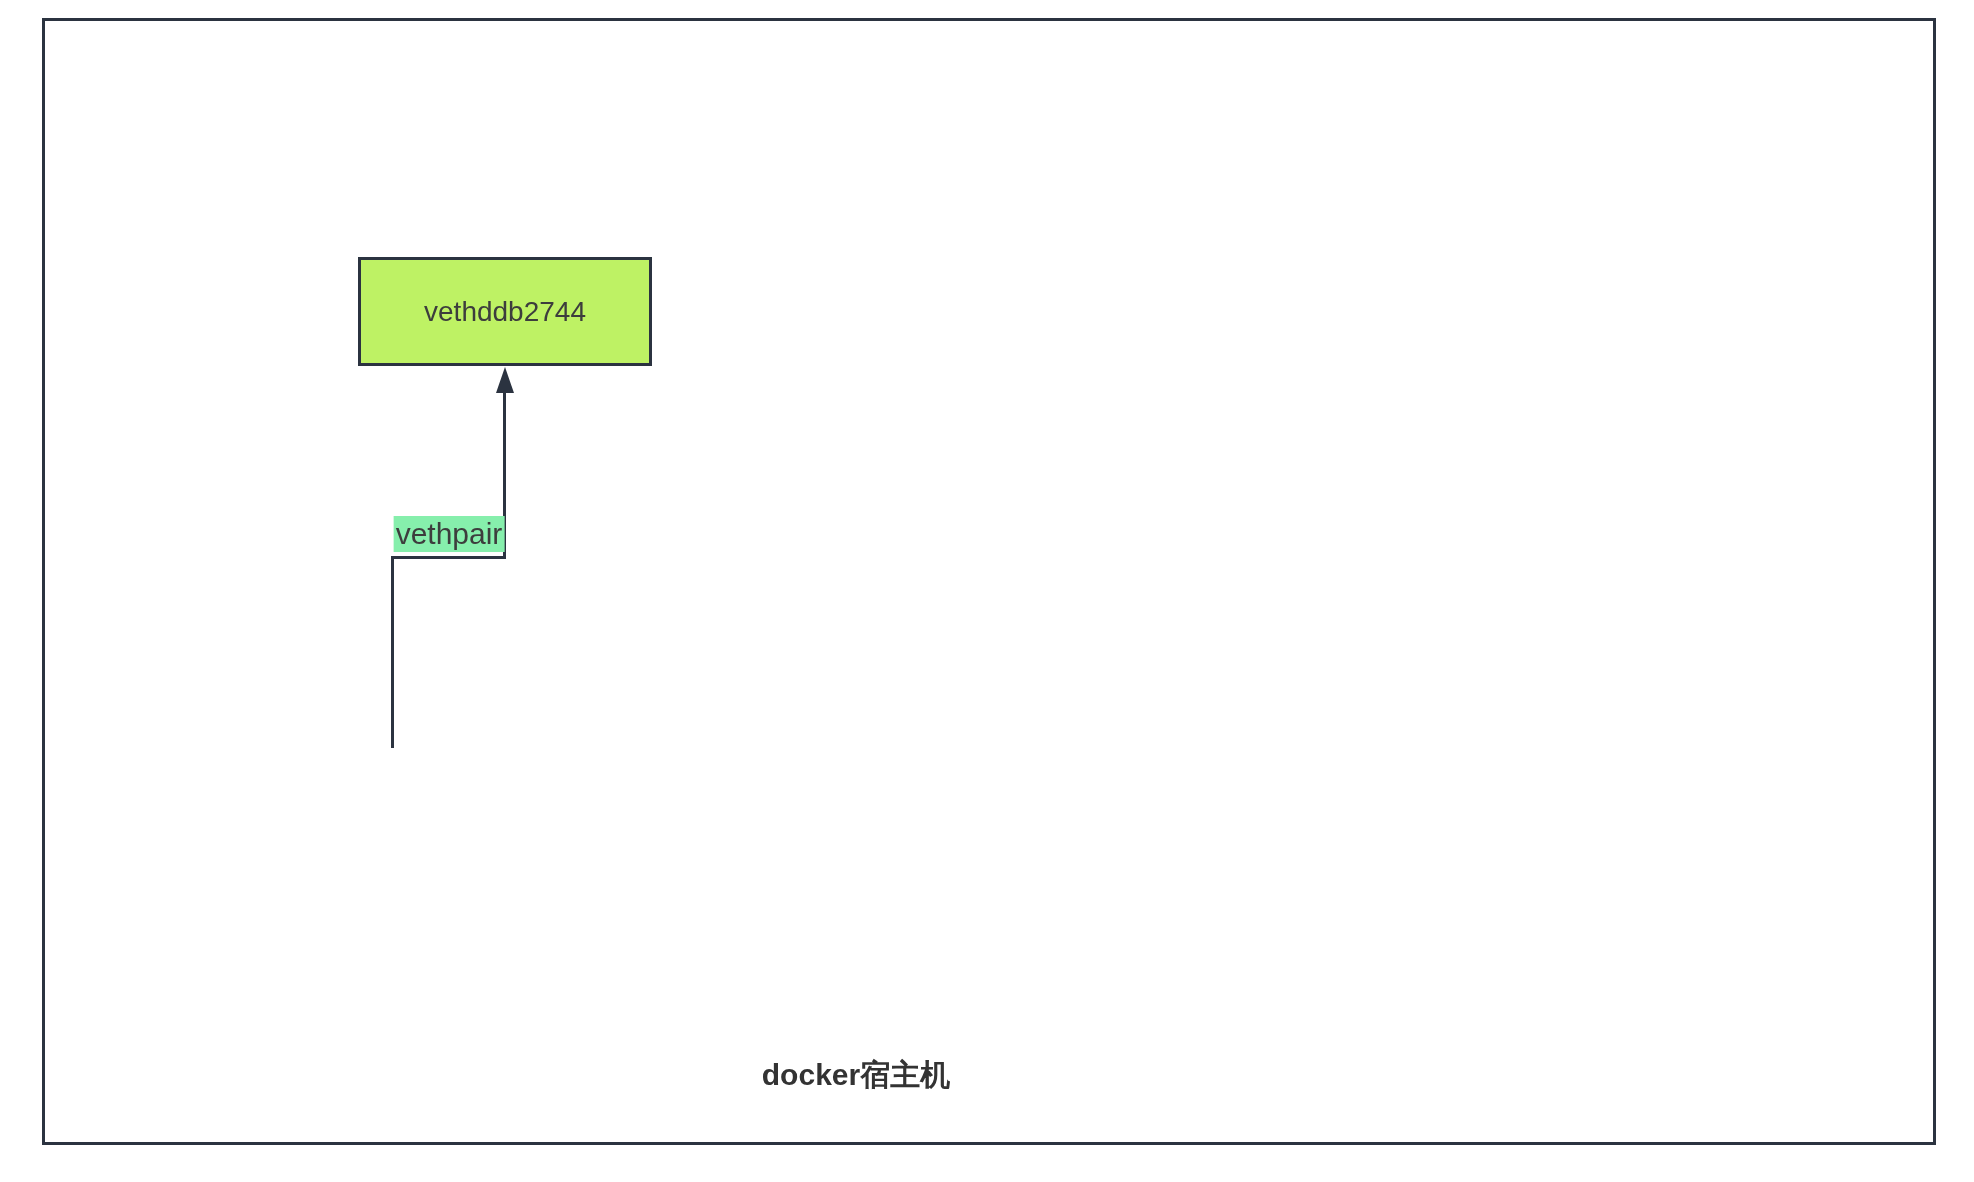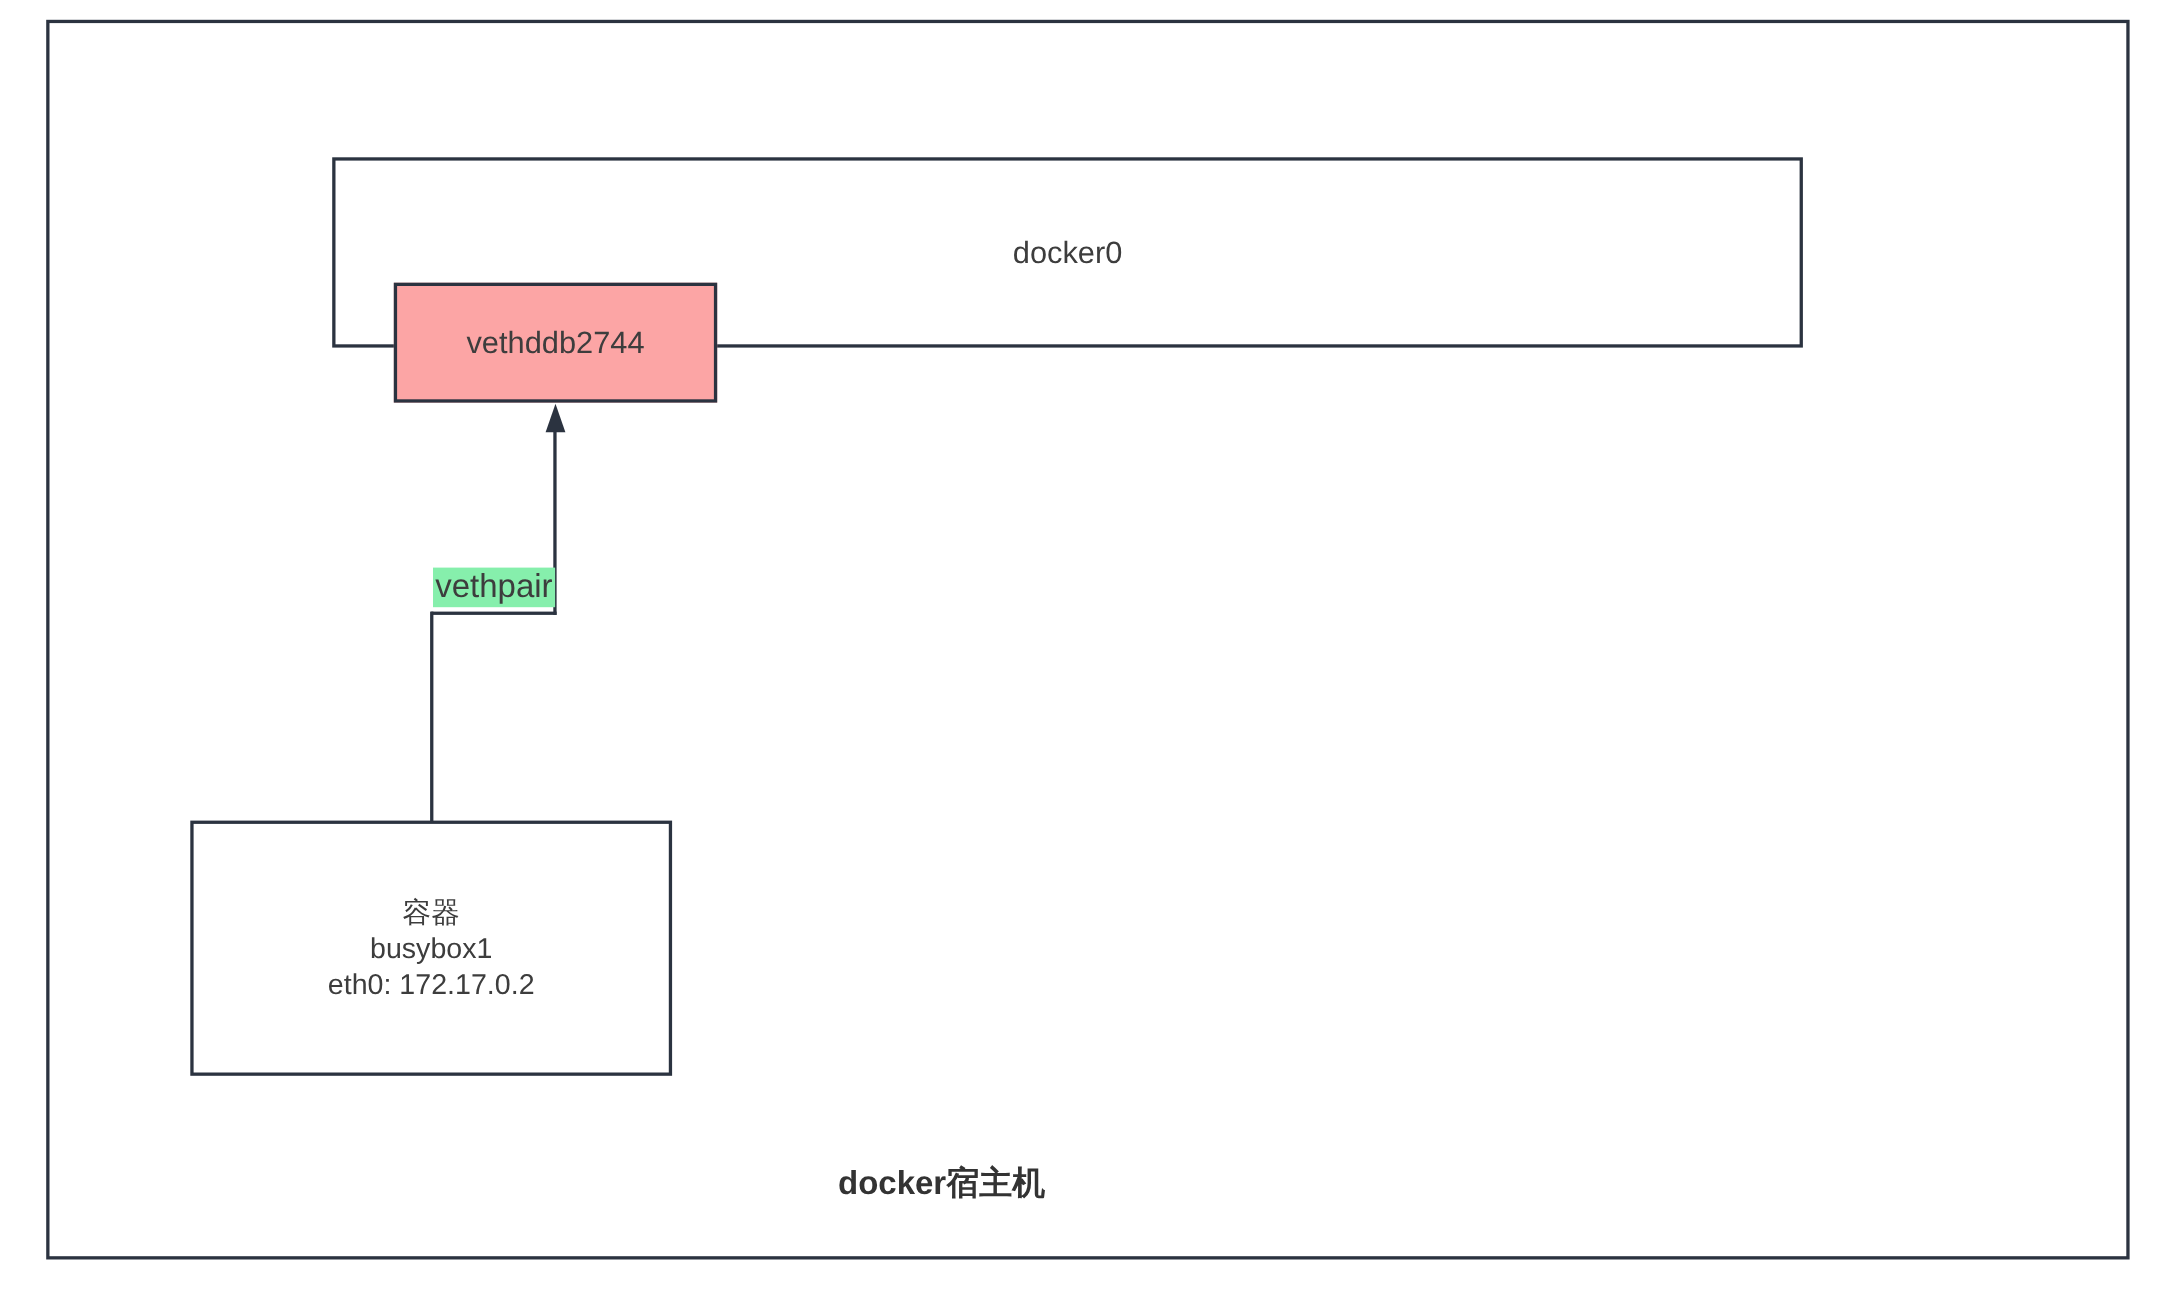--- a/index.html
+++ b/index.html
@@ -37,21 +37,21 @@
   }
   .docker0-box {
     left: 302px; top: 143px;
     width: 1337px; height: 173px;
     z-index: 1;
     font-size: 28px;
   }
   .veth-box {
     left: 358px; top: 257px;
     width: 294px; height: 109px;
-    background: #fca5a5;
+    background: #bef264;
     z-index: 3;
     font-size: 28px;
   }
   .container-box {
     left: 173px; top: 746px;
     width: 438px; height: 232px;
     z-index: 1;
     flex-direction: column;
     font-size: 26px;
     line-height: 33px;
@@ -105,37 +105,29 @@
     white-space: nowrap;
   }
 </style>
 </head>
 <body>
 
 <div class="canvas">
 
   <div class="box host-box"></div>
 
-  <div class="box docker0-box">
-    <span>docker0</span>
-  </div>
 
   <div class="vline connector-upper"></div>
   <div class="hline connector-jog"></div>
   <div class="vline connector-lower"></div>
   <div class="arrowhead"></div>
 
   <div class="box veth-box">
     <span>vethddb2744</span>
   </div>
 
   <div class="edge-label">vethpair</div>
 
-  <div class="box container-box">
-    <div>容器</div>
-    <div>busybox1</div>
-    <div>eth0: 172.17.0.2</div>
-  </div>
 
   <div class="host-caption">docker宿主机</div>
 
 
 </div>
 
 </body></html>

